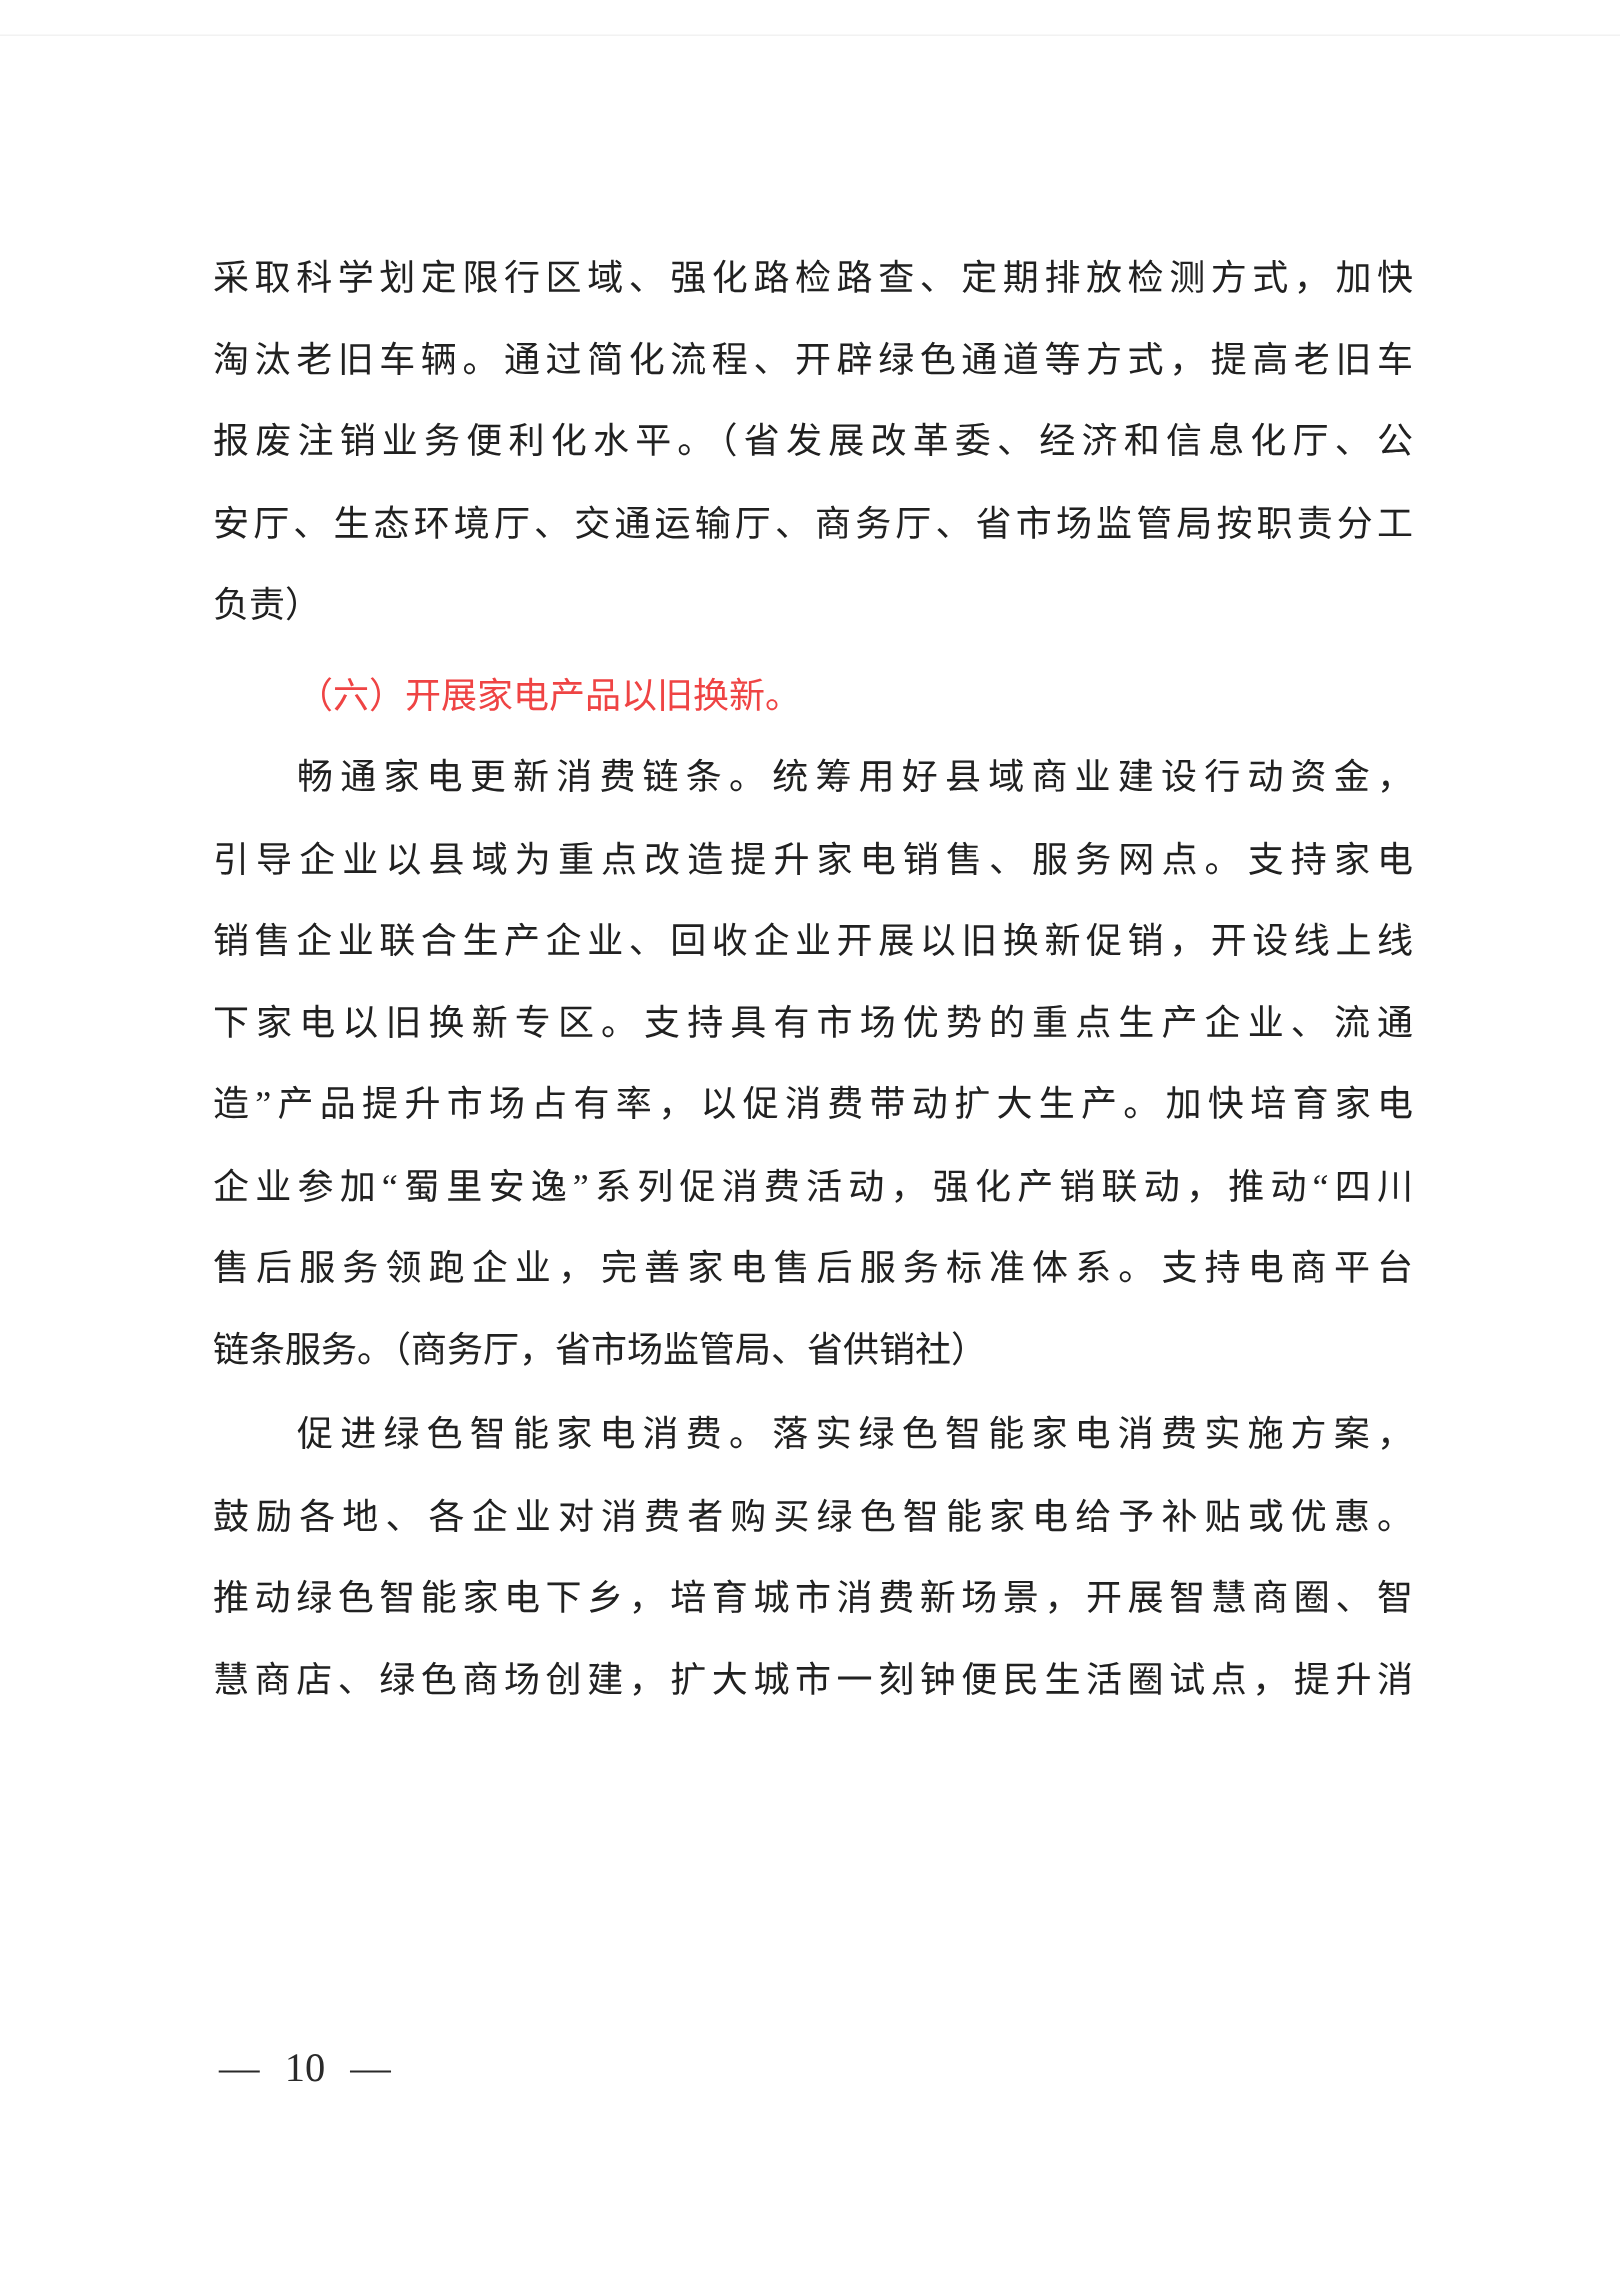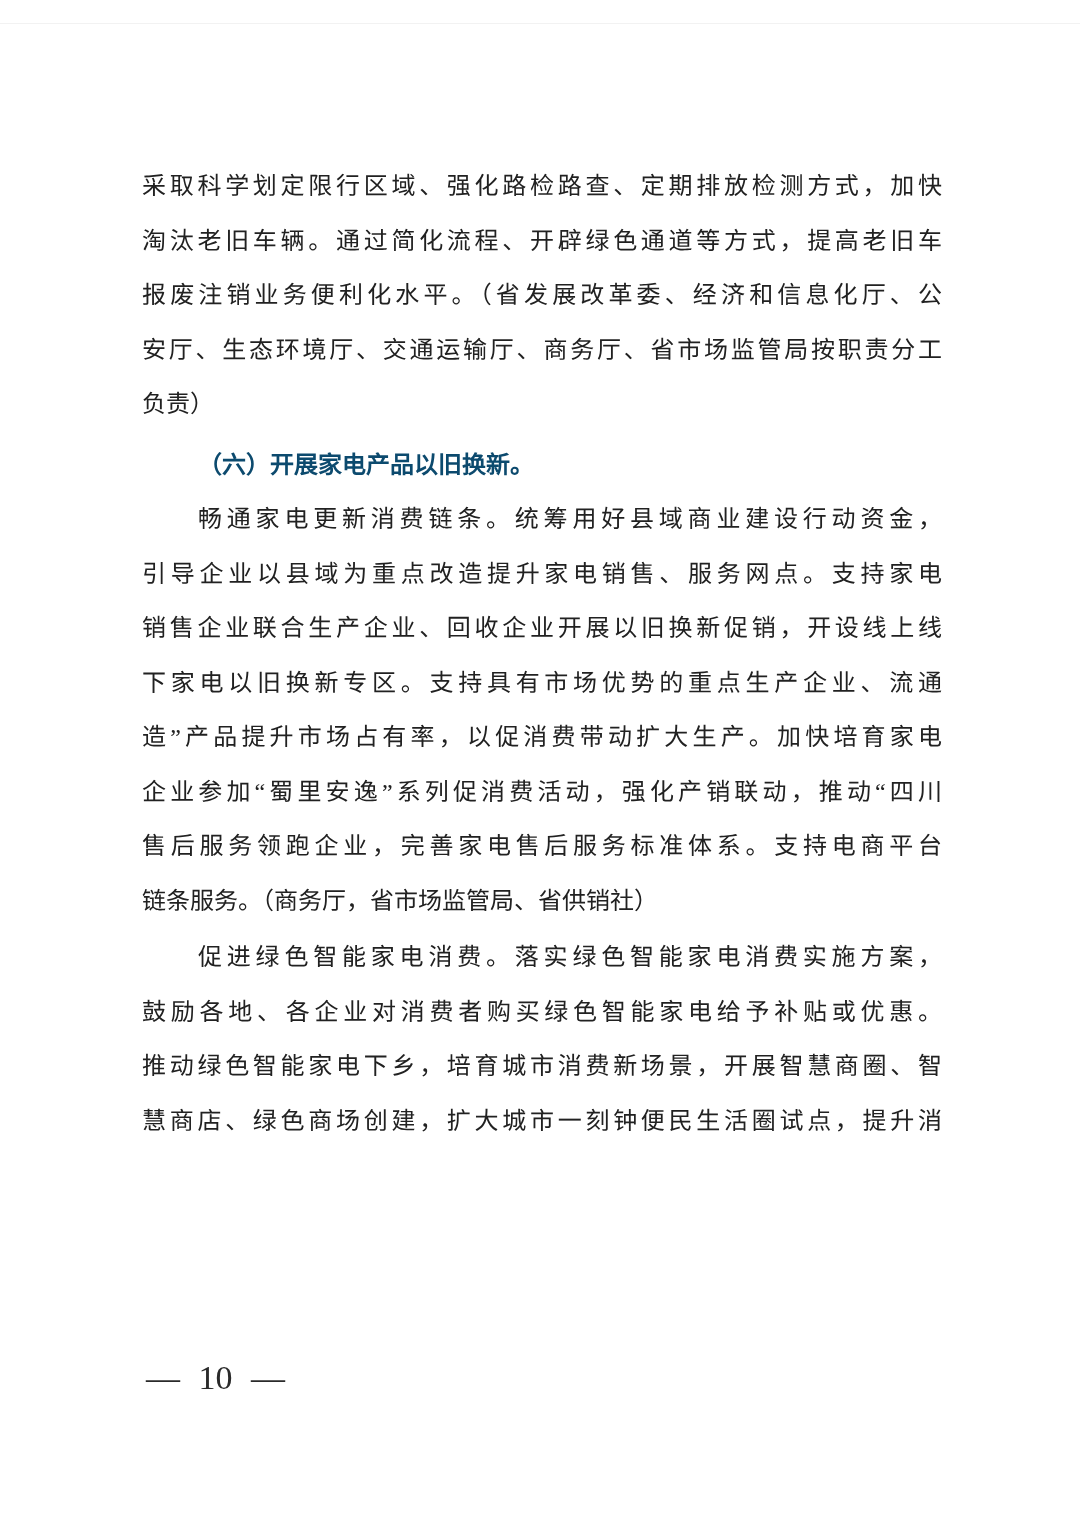--- a/index.html
+++ b/index.html
@@ -41,30 +41,30 @@
     color: #212121;
   }
   .text-line.last {
     text-align-last: left;
   }
   .text-line.indent {
     text-indent: 56px;
   }
   .text-line.heading,
   .bold-lead {
-    font-weight: bold;
-    color: #0c4a6e;
+    font-weight: normal;
+    color: #ef4444;
   }
   .gap-before-s6 { margin-top: 6px; }
   .gap-before-p3 { margin-top: 2px; }
   .page-number {
     position: absolute;
     left: 146px;
     top: 1358px;
-    font-size: 34px;
+    font-size: 27px;
     line-height: 40px;
     color: #2a2a2a;
     word-spacing: 10px;
     text-align: left;
   }
 </style>
 </head>
 <body>
 
 <div class="page-top-edge"></div>

